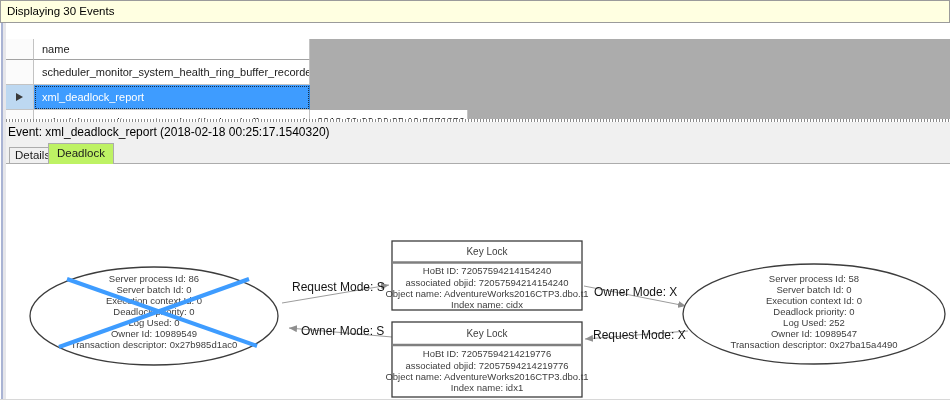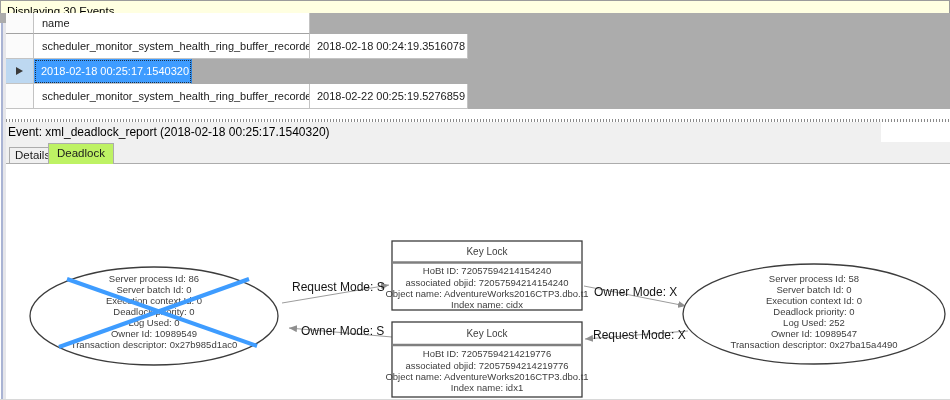--- a/index.html
+++ b/index.html
@@ -8,21 +8,21 @@
     background:#fff; font-family:"Liberation Sans", sans-serif;
     -webkit-font-smoothing:antialiased;
   }
   
   .titlebar {
     position:absolute; left:0; top:0; width:950px; height:23px;
     background:#FFFFE1; border:1px solid #9B9B9B; box-sizing:border-box;
     font-size:11.5px; line-height:21px; padding-left:6px; color:#000;
   }
   
-  .grid { position:absolute; left:0; top:13px; width:950px; height:96px; background:#ACACAC; }
+  .grid { position:absolute; left:0; top:39px; width:950px; height:96px; background:#ACACAC; }
   .grid-inner { position:absolute; left:6px; top:0; width:462px; height:96px; }
   .hrow { display:flex; height:21px; }
   .row  { display:flex; height:25px; }
   .cell {
     box-sizing:border-box; background:#fff; font-size:11px; color:#1b1b1b;
     white-space:nowrap; overflow:hidden;
     border-right:1px solid #C3C3C3; border-bottom:1px solid #C3C3C3;
   }
   .hrow .cell { line-height:20px; border-bottom:1px solid #A2A2A2; }
   .corner  { width:28px; background:#FBFBFB; }
@@ -36,21 +36,21 @@
   .row.selected .rowhdr  { background:#BDD8F1; }
   .tri { width:0; height:0; border-left:7px solid #3a3a3a; border-top:4.5px solid transparent; border-bottom:4.5px solid transparent; }
   
   .splitter {
     position:absolute; left:0; top:119px; width:950px; height:3px;
     background-color:#fff;
     background-image:repeating-linear-gradient(90deg,#8a8a8a 0 1px,#fff 1px 3px);
   }
   
   .eventbar {
-    position:absolute; left:0; top:122px; width:881px; height:20px;
+    position:absolute; left:0; top:122px; width:950px; height:20px;
     background:#F0F0F0; font-size:12px; line-height:20px; padding-left:8px;
     box-sizing:border-box; color:#000;
   }
   
   .tabstrip {
     position:absolute; left:0; top:142px; width:950px; height:22px;
     background:#F0F0F0; border-bottom:1px solid #ACACAC; box-sizing:border-box;
   }
   .tab { position:absolute; font-size:11.5px; box-sizing:border-box; color:#1b1b1b; }
   .tab.inactive {
@@ -88,29 +88,28 @@
 <div class="grid">
   <div class="grid-inner">
     <div class="hrow">
       <div class="cell corner"></div>
       <div class="cell colname">name</div>
     </div>
     <div class="row">
       <div class="cell rowhdr"></div>
       <div class="rowdata">
         <div class="cell colname">scheduler_monitor_system_health_ring_buffer_recorded</div>
-        <div class="cell colts">2018-02-18 00:24:19.3516078</div>
       </div>
     </div>
     <div class="row selected">
       <div class="cell rowhdr">
         <span class="tri"></span>
       </div>
       <div class="rowdata">
-        <div class="cell colts">2018-02-18 00:25:17.1540320</div>
+        <div class="cell colname">xml_deadlock_report</div>
       </div>
     </div>
     <div class="row">
       <div class="cell rowhdr"></div>
       <div class="rowdata">
         <div class="cell colname">scheduler_monitor_system_health_ring_buffer_recorded</div>
         <div class="cell colts">2018-02-22 00:25:19.5276859</div>
       </div>
     </div>
   </div>

